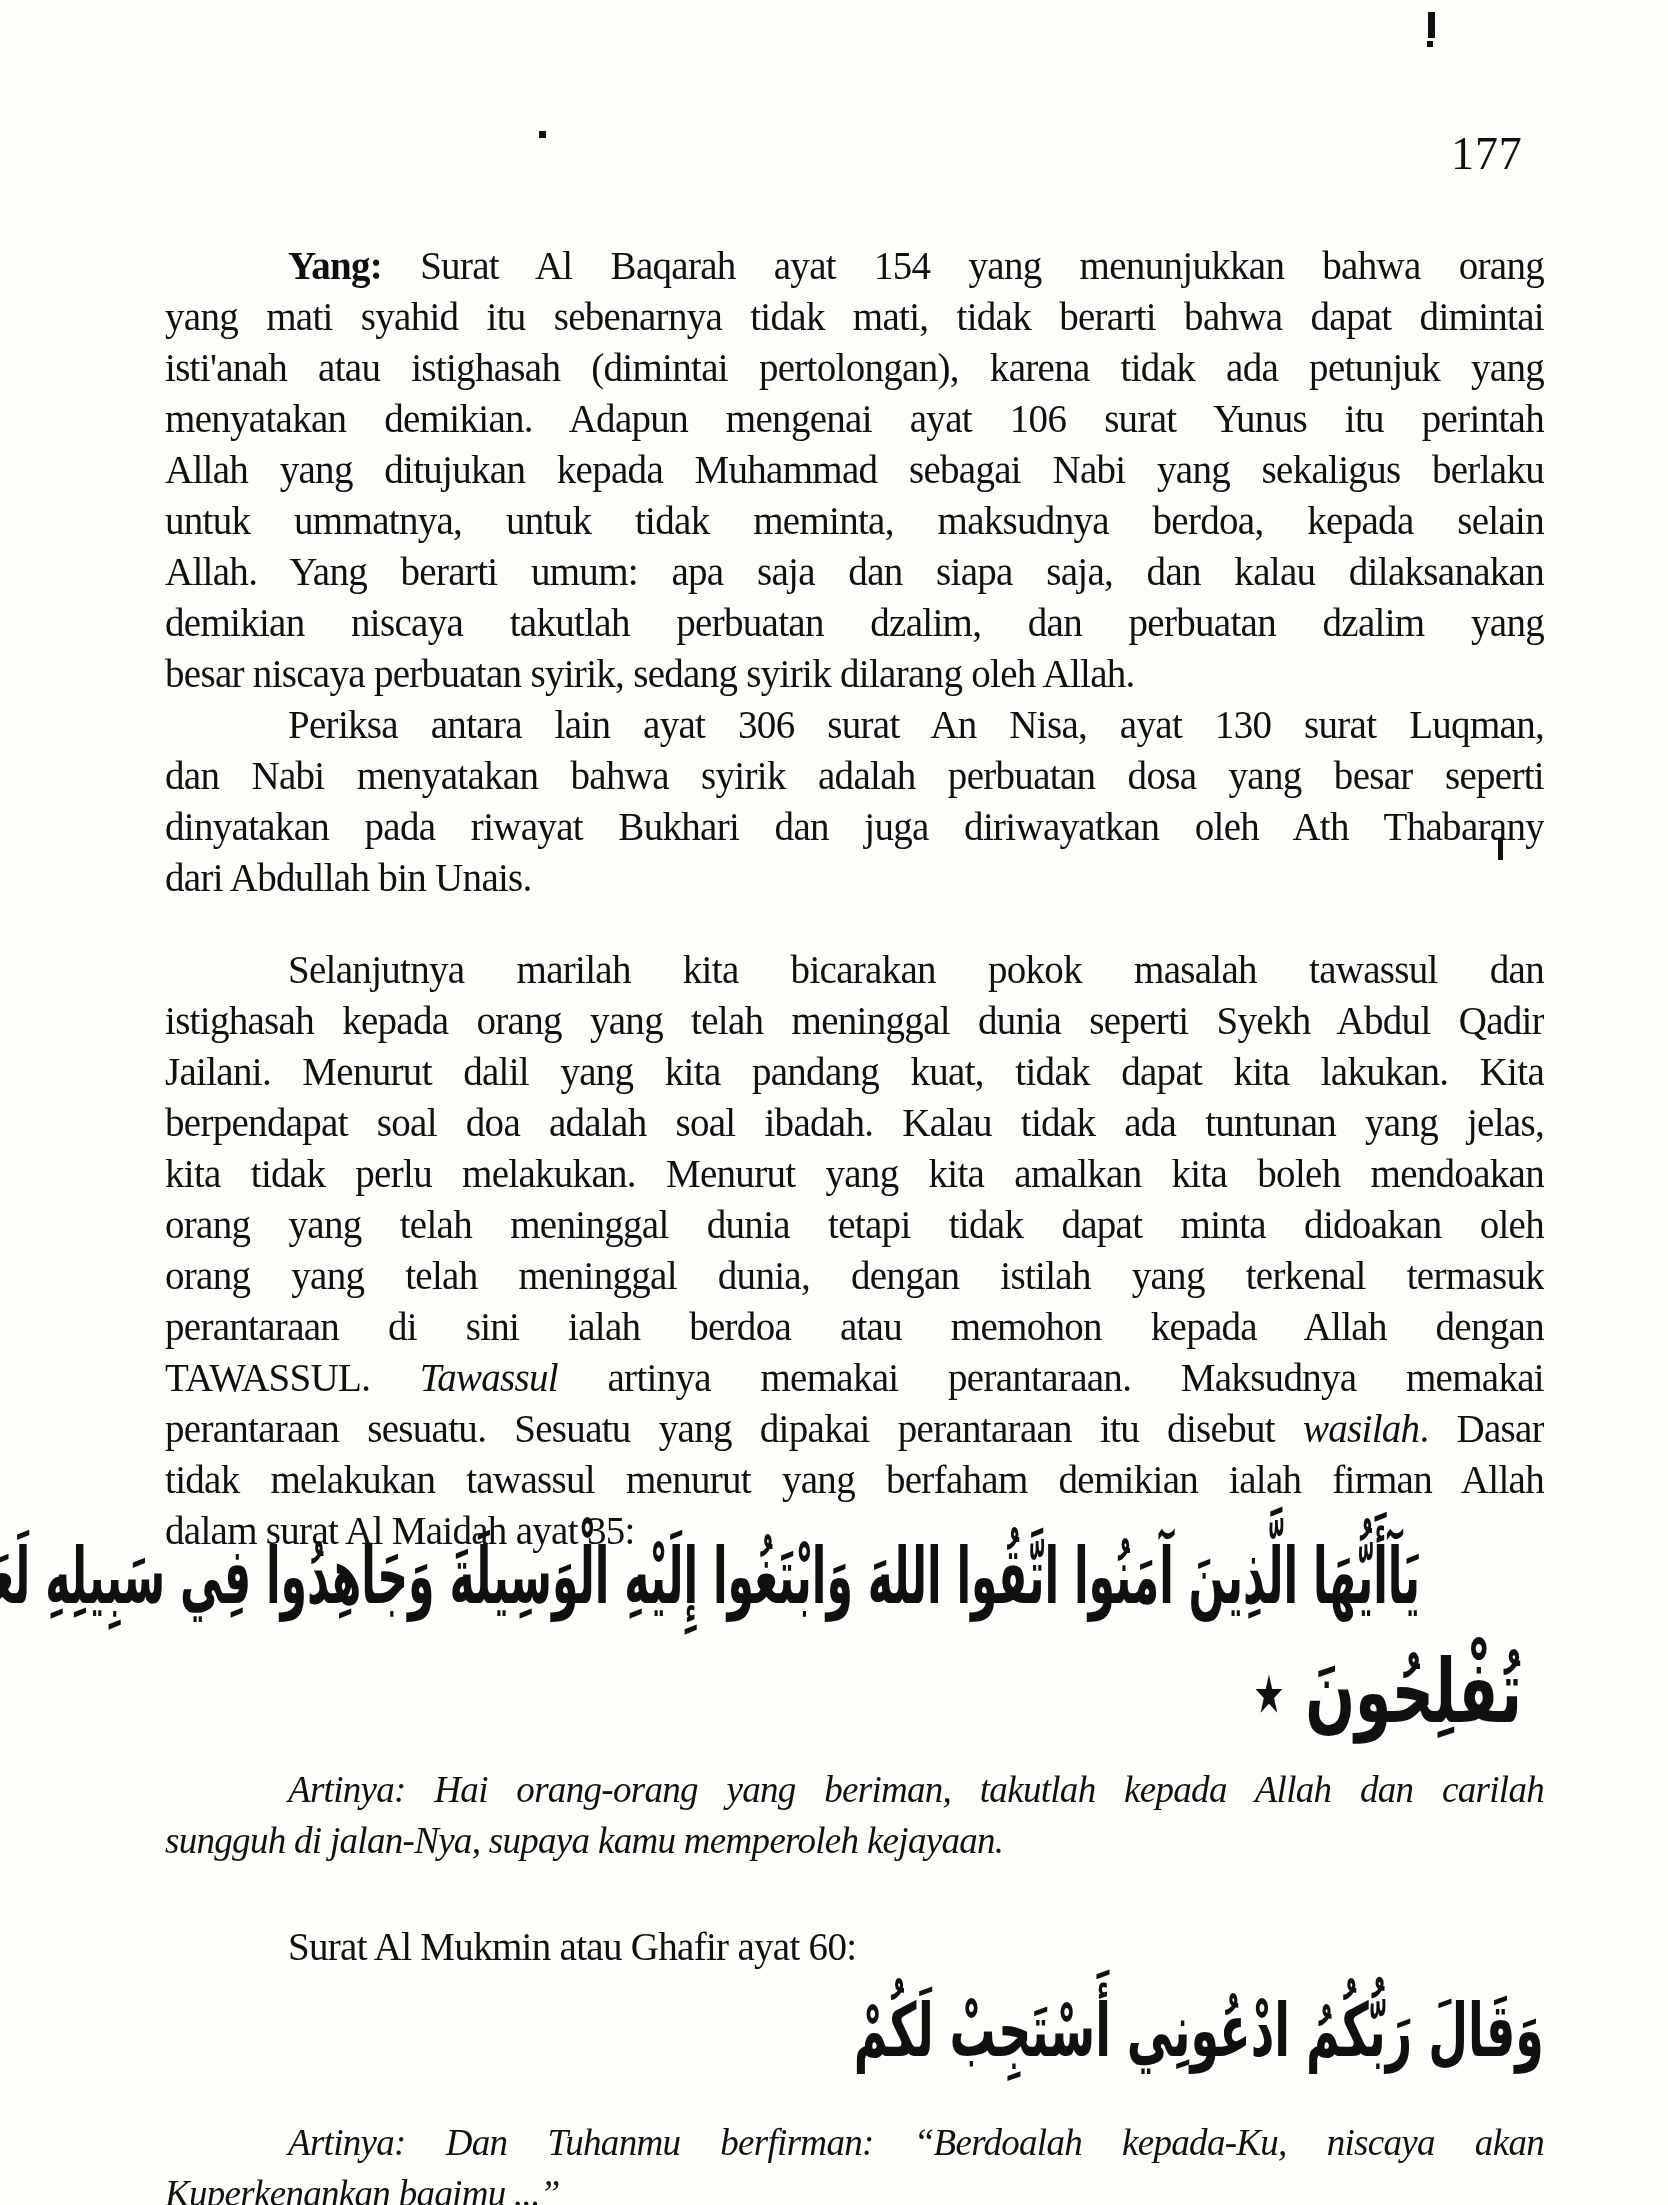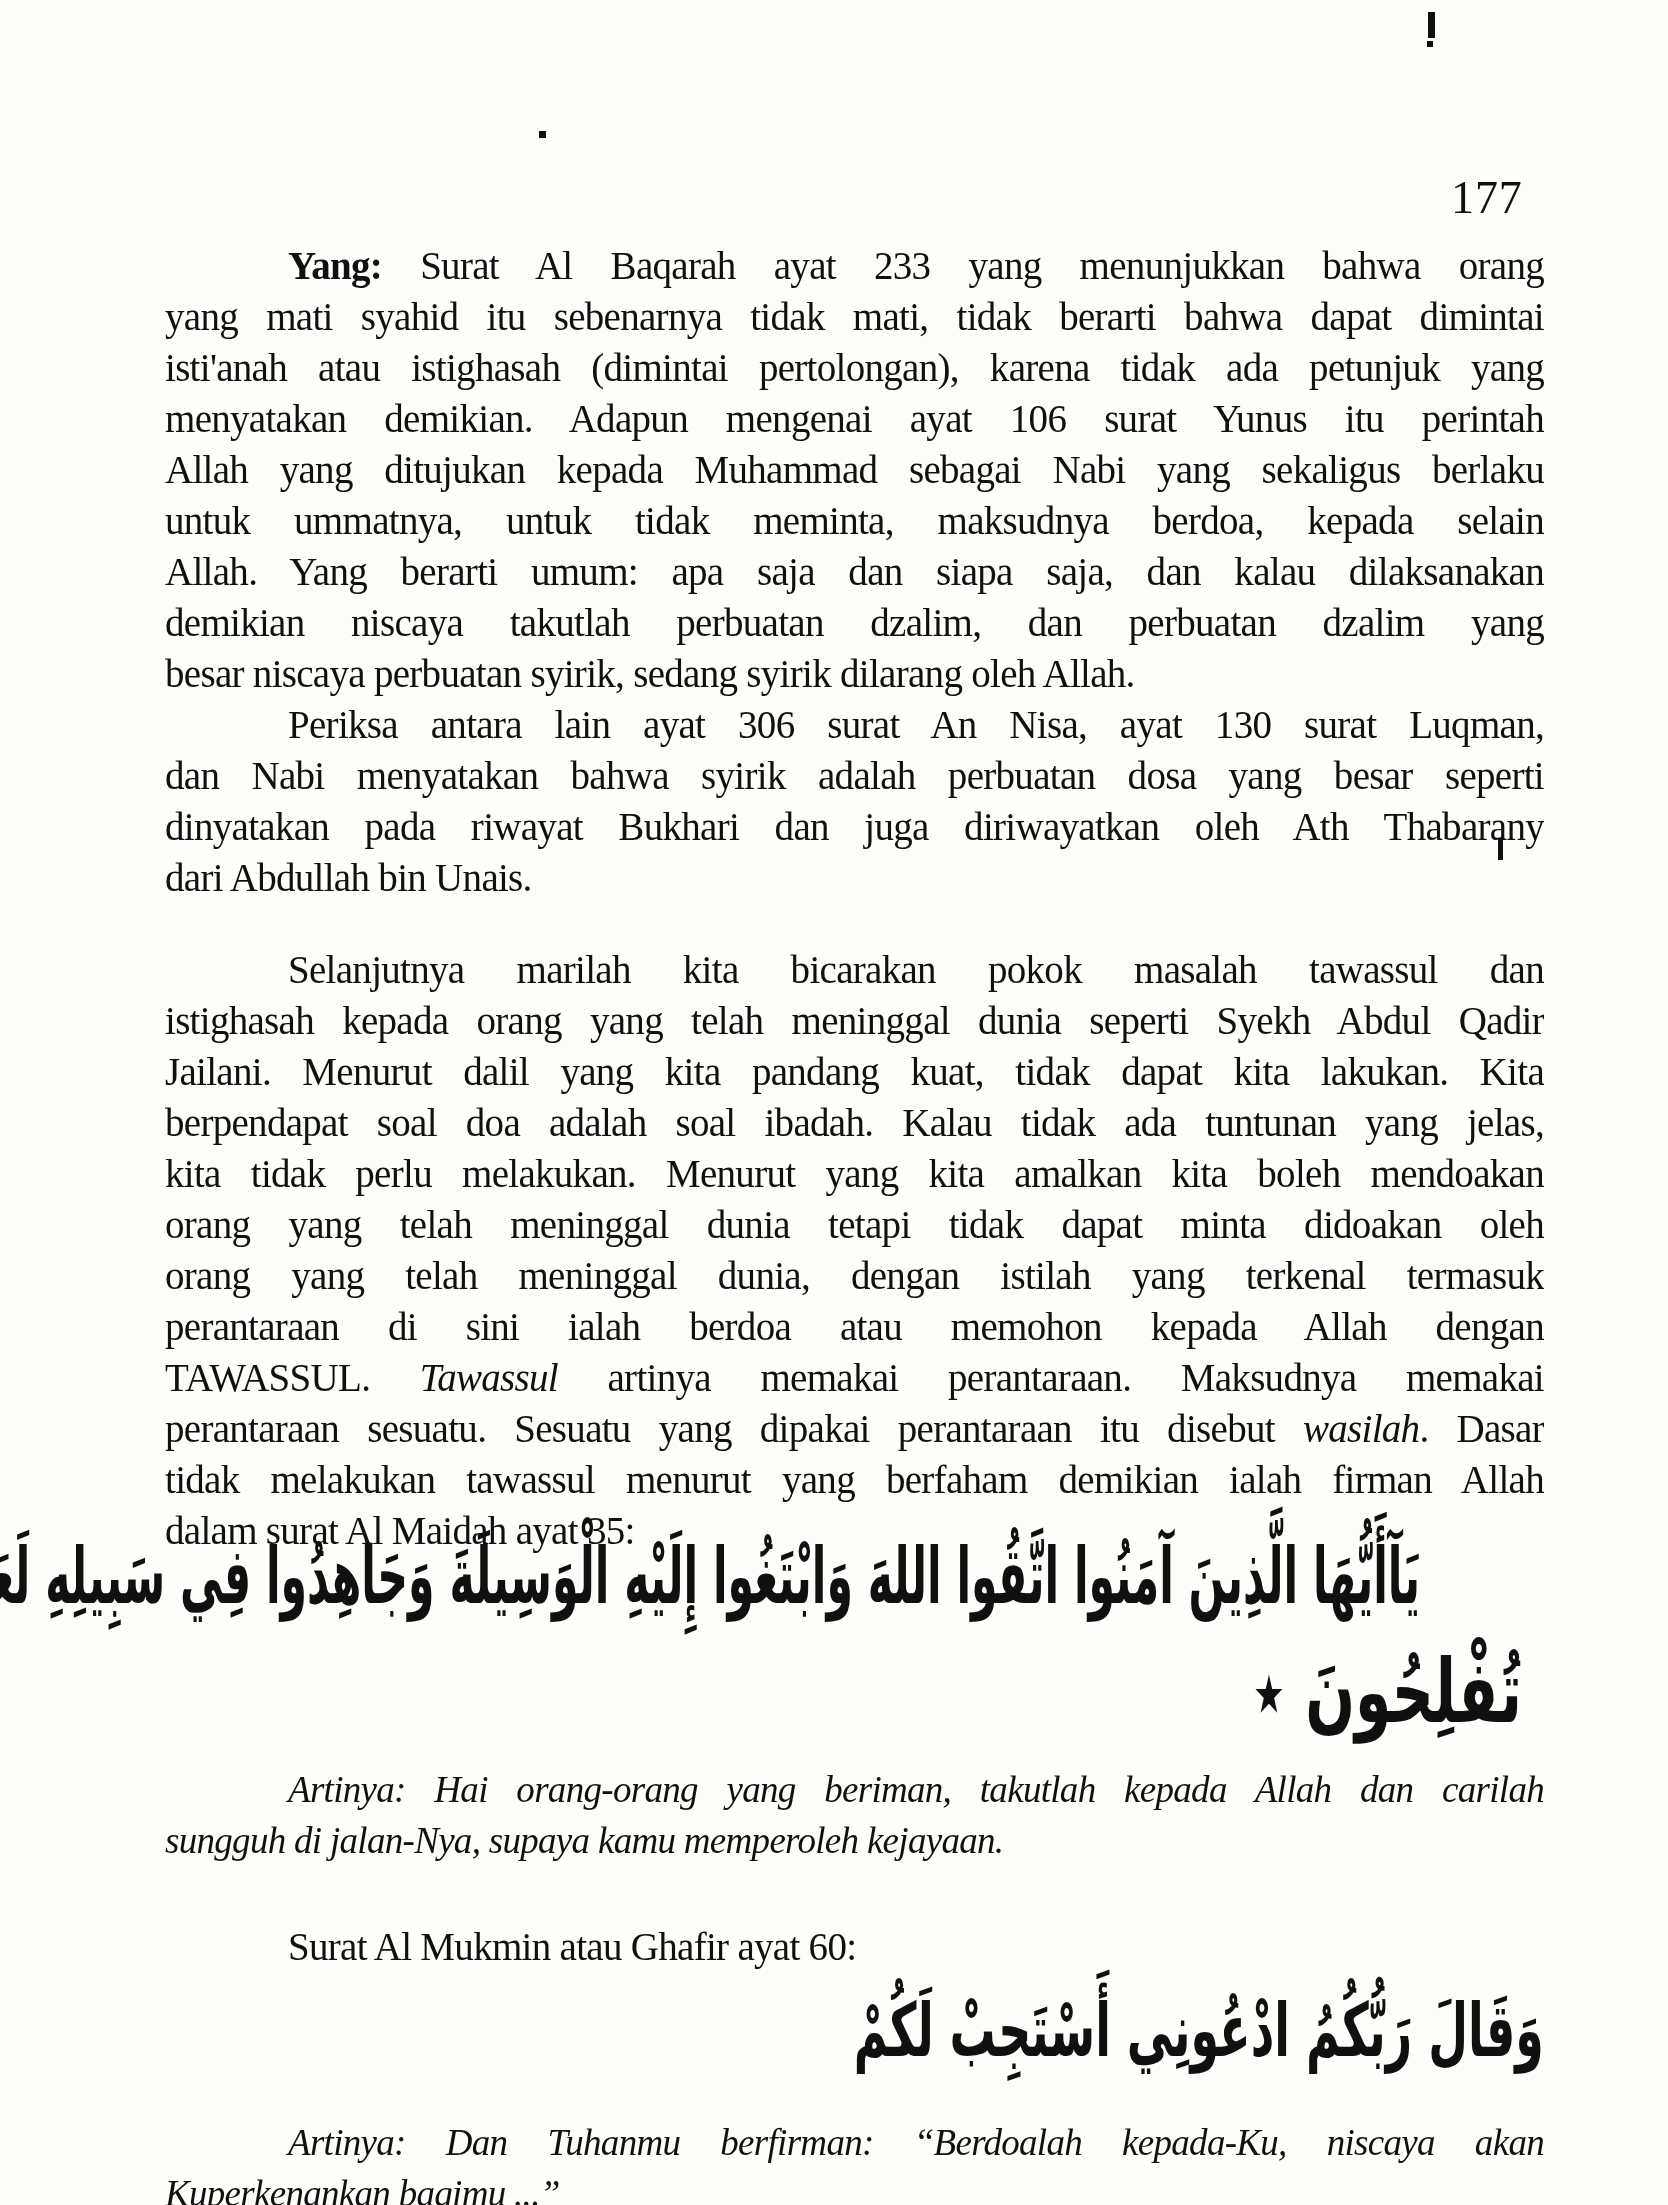--- a/index.html
+++ b/index.html
@@ -8,21 +8,20 @@
     width:1669px;height:2477px;
     background:#fdfdfa;
     color:#101010;
     font-family:"Liberation Serif", serif;
     overflow:hidden;
   }
   .page-number{
     position:absolute;left:1451px;top:127px;
     font-size:46px;letter-spacing:0.9px;
     font-family:"Liberation Serif", serif;
-    margin-top:44px;
   }
   .text-block{
     position:absolute;left:165px;top:0;width:1379px;height:2477px;
   }
   .para{position:absolute;left:0;width:1379px;}
   .body-text{font-size:39px;letter-spacing:-0.7px;line-height:51px;}
   .italic-text{font-size:37px;letter-spacing:-0.7px;line-height:52px;font-style:italic;}
   .ln{height:51px;white-space:nowrap;}
   .ln.fill{white-space:normal;text-align:justify;text-align-last:justify;overflow:hidden;height:51px;}
   .ln.indent{padding-left:123px;}
@@ -62,21 +61,21 @@
 </head>
 <body>
 
 <div class="page">
 
   <div class="page-number">177</div>
 
   <div class="text-block">
 
     <div id="p1" class="para body-text">
-        <div class="ln fill indent"><span class="bseg">Yang:</span><span> Surat Al Baqarah ayat 233 yang menunjukkan bahwa orang</span></div>
+        <div class="ln fill indent"><span class="bseg">Yang:</span><span> Surat Al Baqarah ayat 154 yang menunjukkan bahwa orang</span></div>
         <div class="ln fill"><span>yang mati syahid itu sebenarnya tidak mati, tidak berarti bahwa dapat dimintai</span></div>
         <div class="ln fill"><span>isti'anah atau istighasah (dimintai pertolongan), karena tidak ada petunjuk yang</span></div>
         <div class="ln fill"><span>menyatakan demikian. Adapun mengenai ayat 106 surat Yunus itu perintah</span></div>
         <div class="ln fill"><span>Allah yang ditujukan kepada Muhammad sebagai Nabi yang sekaligus berlaku</span></div>
         <div class="ln fill"><span>untuk ummatnya, untuk tidak meminta, maksudnya berdoa, kepada selain</span></div>
         <div class="ln fill"><span>Allah. Yang berarti umum: apa saja dan siapa saja, dan kalau dilaksanakan</span></div>
         <div class="ln fill"><span>demikian niscaya takutlah perbuatan dzalim, dan perbuatan dzalim yang</span></div>
         <div class="ln"><span>besar niscaya perbuatan syirik, sedang syirik dilarang oleh Allah.</span></div>
       </div>
 

